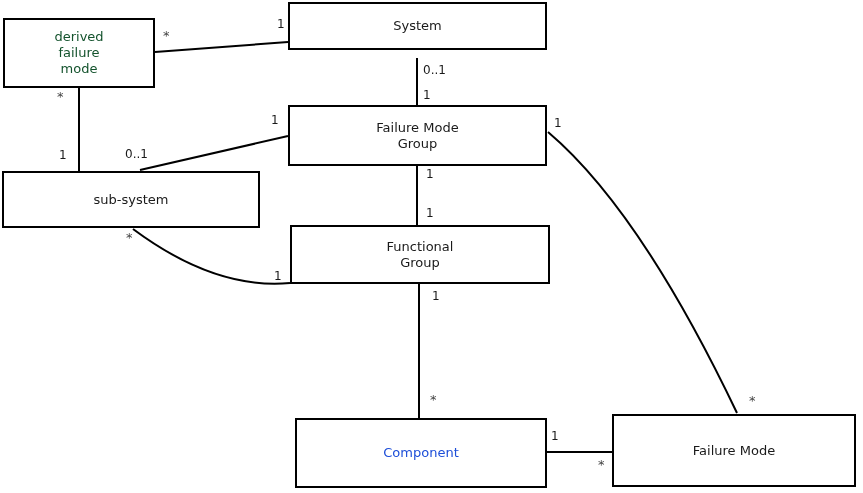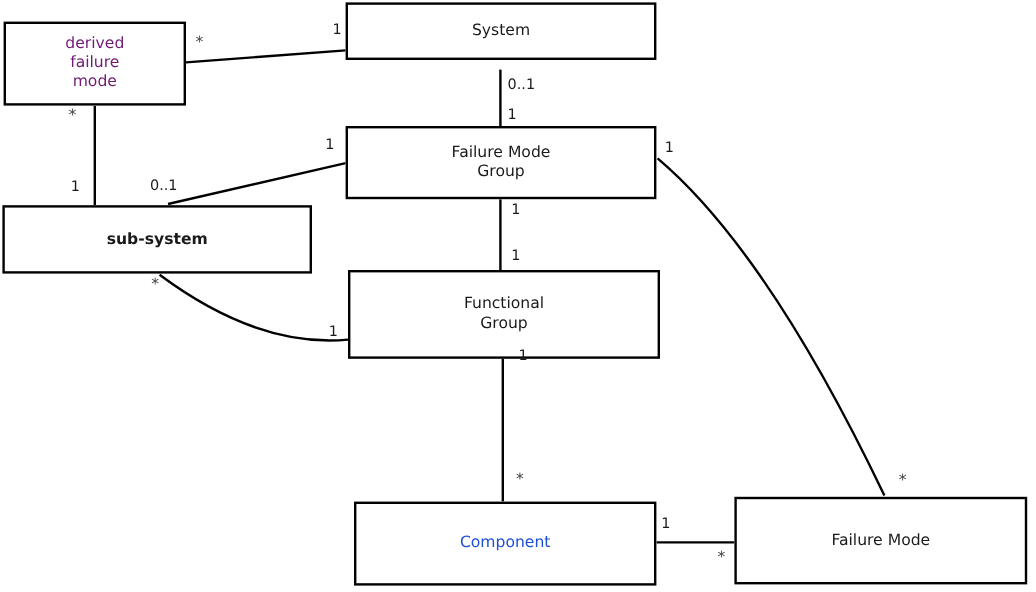--- a/index.html
+++ b/index.html
@@ -73,35 +73,35 @@
         <path d="M 417 166 L 417 225"></path>
         <path d="M 133 229 Q 215 290 290 283"></path>
         <path d="M 419 284 L 419 418"></path>
         <path d="M 548 132 Q 640 210 737 413"></path>
         <path d="M 547 452 L 612 452"></path>
       </g>
   </svg>
 
   <div id="boxes-group">
       <div class="uml-box" style="left: 3px; top: 18px; width: 152px; height: 70px; border-color: rgb(0, 0, 0);">
-        <div class="uml-box-label" style="color: #701a75;">derived
+        <div class="uml-box-label" style="color: #14532d;">derived
 failure
 mode</div>
       </div>
       <div class="uml-box" style="left: 288px; top: 2px; width: 259px; height: 48px; border-color: rgb(0, 0, 0);">
         <div class="uml-box-label" style="color: rgb(26, 26, 26);">System</div>
       </div>
       <div class="uml-box" style="left: 288px; top: 105px; width: 259px; height: 61px; border-color: rgb(0, 0, 0);">
         <div class="uml-box-label" style="color: rgb(26, 26, 26);">Failure Mode
 Group</div>
       </div>
-      <div class="uml-box" style="left: 2px; top: 171px; width: 258px; height: 57px; border-color: rgb(0, 0, 0); font-weight: bold;">
+      <div class="uml-box" style="left: 2px; top: 171px; width: 258px; height: 57px; border-color: rgb(0, 0, 0);">
         <div class="uml-box-label" style="color: rgb(26, 26, 26);">sub-system</div>
       </div>
-      <div class="uml-box" style="left: 290px; top: 225px; width: 260px; height: 74px; border-color: rgb(0, 0, 0);">
+      <div class="uml-box" style="left: 290px; top: 225px; width: 260px; height: 59px; border-color: rgb(0, 0, 0);">
         <div class="uml-box-label" style="color: rgb(26, 26, 26);">Functional
 Group</div>
       </div>
       <div class="uml-box" style="left: 295px; top: 418px; width: 252px; height: 70px; border-color: rgb(0, 0, 0);">
         <div class="uml-box-label" style="color: #1d4ed8;">Component</div>
       </div>
       <div class="uml-box" style="left: 612px; top: 414px; width: 244px; height: 73px; border-color: rgb(0, 0, 0);">
         <div class="uml-box-label" style="color: rgb(26, 26, 26);">Failure Mode</div>
       </div>
     </div>

